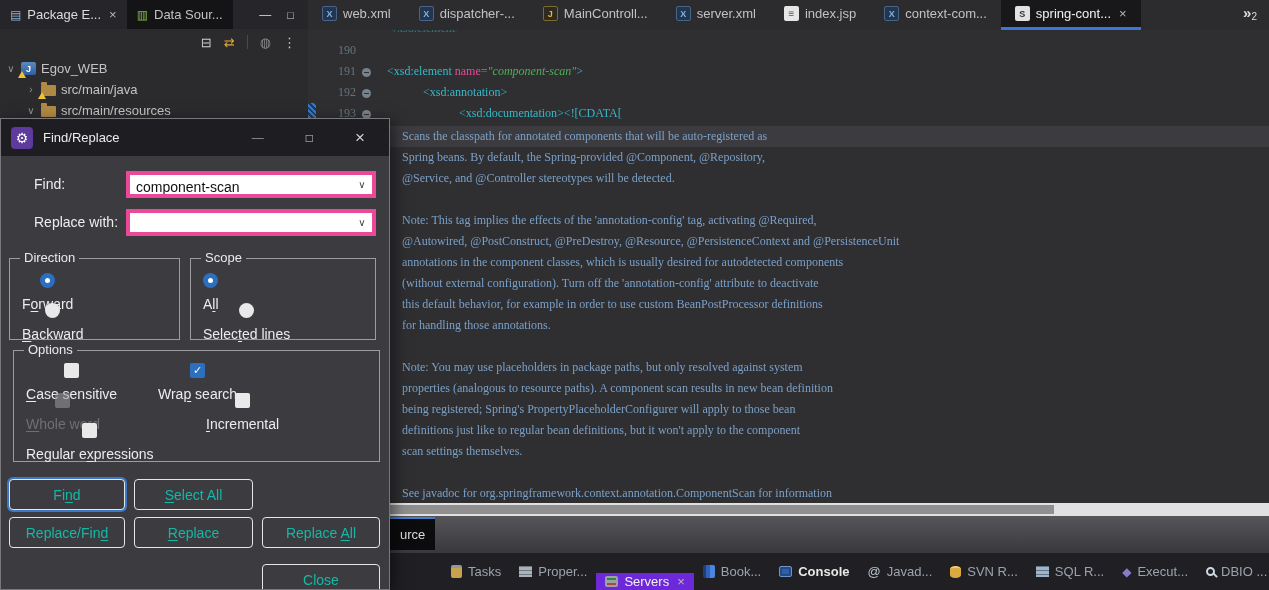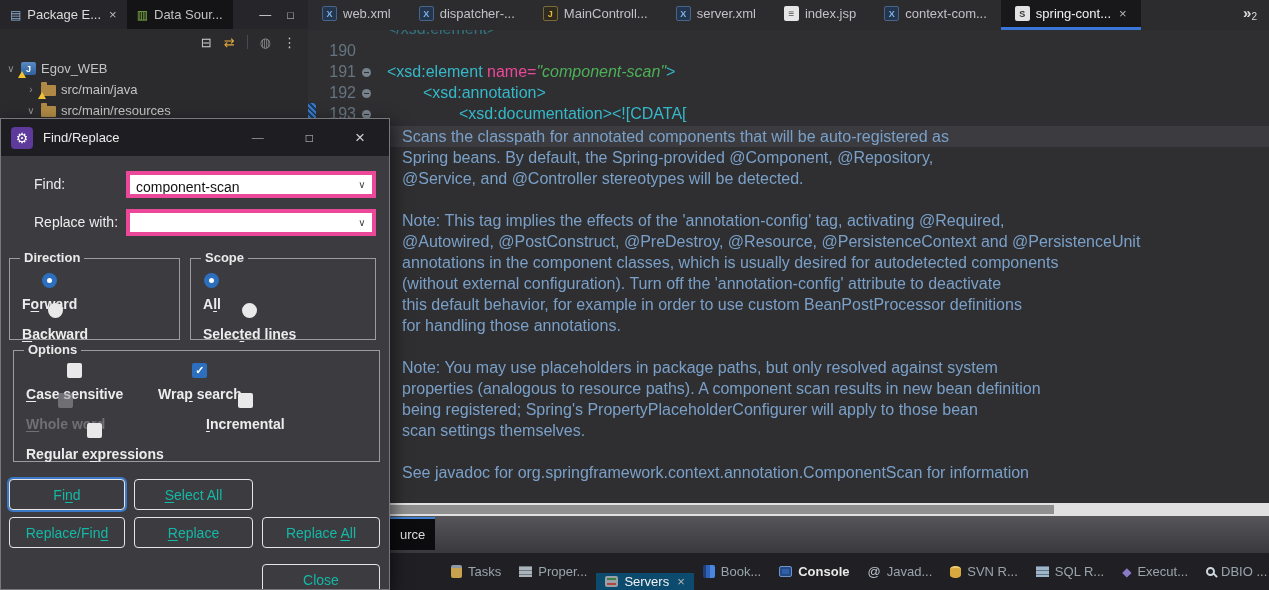--- a/index.html
+++ b/index.html
@@ -45,21 +45,21 @@
        font-size:9px; font-weight:bold; flex:0 0 auto; }
   .fi-xml{ background:#24364e; color:#7fb2e8; border:1px solid #46648c; }
   .fi-java{ background:#2e2a1e; color:#e8b73c; border:1px solid #7a6a33; }
   .fi-jsp{ background:#e6e6e6; color:#555; font-size:10px; }
   .fi-spring{ background:#e2e2e2; color:#333; }
   .tab-overflow{ margin-left:auto; padding-right:12px; display:flex; align-items:flex-start; color:#dcdcdc; padding-top:4px; }
   .tov-mark{ font-size:15px; font-weight:bold; }
   .tov-count{ font-size:10px; margin-top:7px; }
 
   .code{ position:absolute; left:0; right:0; top:30px; height:473px; overflow:hidden;
-         font-family:Liberation Sans, sans-serif; font-size:16px; line-height:21px; color:#7aa0c8; }
+         font-family:Liberation Serif, serif; font-size:12px; line-height:21px; color:#7aa0c8; }
   .partial{ position:absolute; top:-12px; left:79px; opacity:.5; white-space:pre; }
   .crowwrap{ position:absolute; top:10px; left:0; right:0; }
   .crow{ position:relative; height:21px; }
   .ln{ position:absolute; left:10px; width:38px; text-align:right; color:#66747f; }
   .fold-dot{ position:absolute; left:54px; top:7px; width:9px; height:9px; border-radius:50%; background:#76828c; }
   .fold-dot::after{ content:""; position:absolute; left:2px; top:4px; width:5px; height:1px; background:#2f2f32; }
   .ct{ position:absolute; white-space:pre; }
   .i1{ left:79px; } .i2{ left:115px; } .i3{ left:151px; }
   .tag{ color:#35b9c9; } .attr{ color:#ec4899; } .val{ color:#4db056; font-style:italic; }
   .ruler-mark{ position:absolute; left:0; top:73px; width:8px; height:20px;
@@ -74,21 +74,21 @@
 
   .ed-bottom{ position:absolute; left:0; right:0; top:516px; height:37px;
               background:linear-gradient(#55555a,#39393d); }
   .src-tab{ position:absolute; left:82px; top:1px; height:33px; background:#0c0c0e; color:#dcdcdc;
             font-size:13px; display:flex; align-items:center; padding:0 10px; border-top:2px solid #3f7fd0; }
 
   
   .bottom-panel{ position:absolute; left:0; right:0; top:553px; height:37px; background:#202024; overflow:hidden;padding-left:44px; }
   .bottom-tabs{ display:flex; align-items:stretch; height:100%; padding-left:398px; }
   .btab{ display:flex; align-items:center; gap:6px; padding:0 9px; font-size:13px; color:#9aa4ad; white-space:nowrap; }
-  .btab.active{ background:#0c4a6e; color:#f2f2f2;margin-top:20px; }
+  .btab.active{ background:#6d28d9; color:#f2f2f2;margin-top:20px; }
   .btab.bold .blabel{ font-weight:bold; color:#e8e8e8; }
   .bico{ flex:0 0 auto; }
   .ic-tasks{ width:11px; height:13px; background:#c9a24e; border-radius:2px; border-top:3px solid #8d9aa6; }
   .ic-props{ width:13px; height:11px; background:#aab2ba;
              background-image:linear-gradient(#70787f 1px, transparent 1px); background-size:13px 4px; }
   .ic-srv{ position:relative; width:13px; height:11px; background:#98a0a8; border-radius:2px; }
   .ic-srv::before{ content:""; position:absolute; left:2px; top:2px; width:9px; height:2px; background:#3f7f46; }
   .ic-srv::after{ content:""; position:absolute; left:2px; bottom:2px; width:9px; height:2px; background:#b3443e; }
   .ic-book{ width:12px; height:13px; border-radius:2px; border-left:3px solid #1e3f7a;
             background:linear-gradient(90deg,#2f62b8 45%,#4a86e0 45%); }
@@ -112,21 +112,21 @@
   .dtitle{ height:37px; background:#1e1e22; display:flex; align-items:center; padding:0 10px; }
   .dgear{ width:22px; height:22px; border-radius:4px; background:#5d3a9b; color:#fff; font-size:14px;
           display:flex; align-items:center; justify-content:center; }
   .dtext{ margin-left:10px; font-size:13px; color:#ececec; }
   .dbtns{ margin-left:auto; display:flex; align-items:center; gap:42px; padding-right:14px; color:#cfcfcf; }
   .db-min{ font-size:12px; color:#8f8f8f; } .db-max{ font-size:12px; } .db-close{ font-size:17px; }
   .dlabel{ position:absolute; left:33px; font-size:14px; color:#ededed; }
   .combo{ position:absolute; left:125px; width:250px; height:27px; background:#fff; border:4px solid #ec4899; display:flex; }
   .combo-text{ flex:1; font-size:14px; color:#111; padding:4px 0 0 6px; overflow:hidden; white-space:nowrap; }
   .combo-btn{ width:20px; display:flex; align-items:center; justify-content:center; color:#444; font-size:10px; }
-  .group{ position:absolute; border:1px solid #9c9ca0;font-weight:bold; }
+  .group{ position:absolute; border:1px solid #9c9ca0; }
   .gtitle{ position:absolute; top:-9px; left:10px; background:#3c3c40; padding:0 4px; font-size:13px; color:#eaeaea; }
   .opt{ position:absolute; display:flex; align-items:center; gap:8px; font-size:14px; color:#ececec;flex-direction:column; }
   .opt .lbl{ white-space:pre; }
   .opt.disabled .lbl{ color:#6f6f74; }
   .radio{ width:15px; height:15px; border-radius:50%; background:#e9e9e9; position:relative; flex:0 0 auto; }
   .radio.on{ background:#2b6fbe; }
   .radio.on::after{ content:""; position:absolute; left:5px; top:5px; width:5px; height:5px; border-radius:50%; background:#fff; }
   .cbox{ width:15px; height:15px; border-radius:2px; background:#e9e9e9; flex:0 0 auto;
          display:flex; align-items:center; justify-content:center; }
   .cbox.on{ background:#2b6fbe; color:#fff; font-size:11px; }
@@ -260,20 +260,21 @@
         <div class="dline">Note: This tag implies the effects of the 'annotation-config' tag, activating @Required,</div>
         <div class="dline">@Autowired, @PostConstruct, @PreDestroy, @Resource, @PersistenceContext and @PersistenceUnit</div>
         <div class="dline">annotations in the component classes, which is usually desired for autodetected components</div>
         <div class="dline">(without external configuration). Turn off the 'annotation-config' attribute to deactivate</div>
         <div class="dline">this default behavior, for example in order to use custom BeanPostProcessor definitions</div>
         <div class="dline">for handling those annotations.</div>
         <div class="dline"></div>
         <div class="dline">Note: You may use placeholders in package paths, but only resolved against system</div>
         <div class="dline">properties (analogous to resource paths). A component scan results in new bean definition</div>
         <div class="dline">being registered; Spring's PropertyPlaceholderConfigurer will apply to those bean</div>
+        <div class="dline">definitions just like to regular bean definitions, but it won't apply to the component</div>
         <div class="dline">scan settings themselves.</div>
         <div class="dline"></div>
         <div class="dline">See javadoc for org.springframework.context.annotation.ComponentScan for information</div>
       </div>
     </div>
 
     <div class="hscroll">
       <div class="hthumb"></div>
     </div>
 

